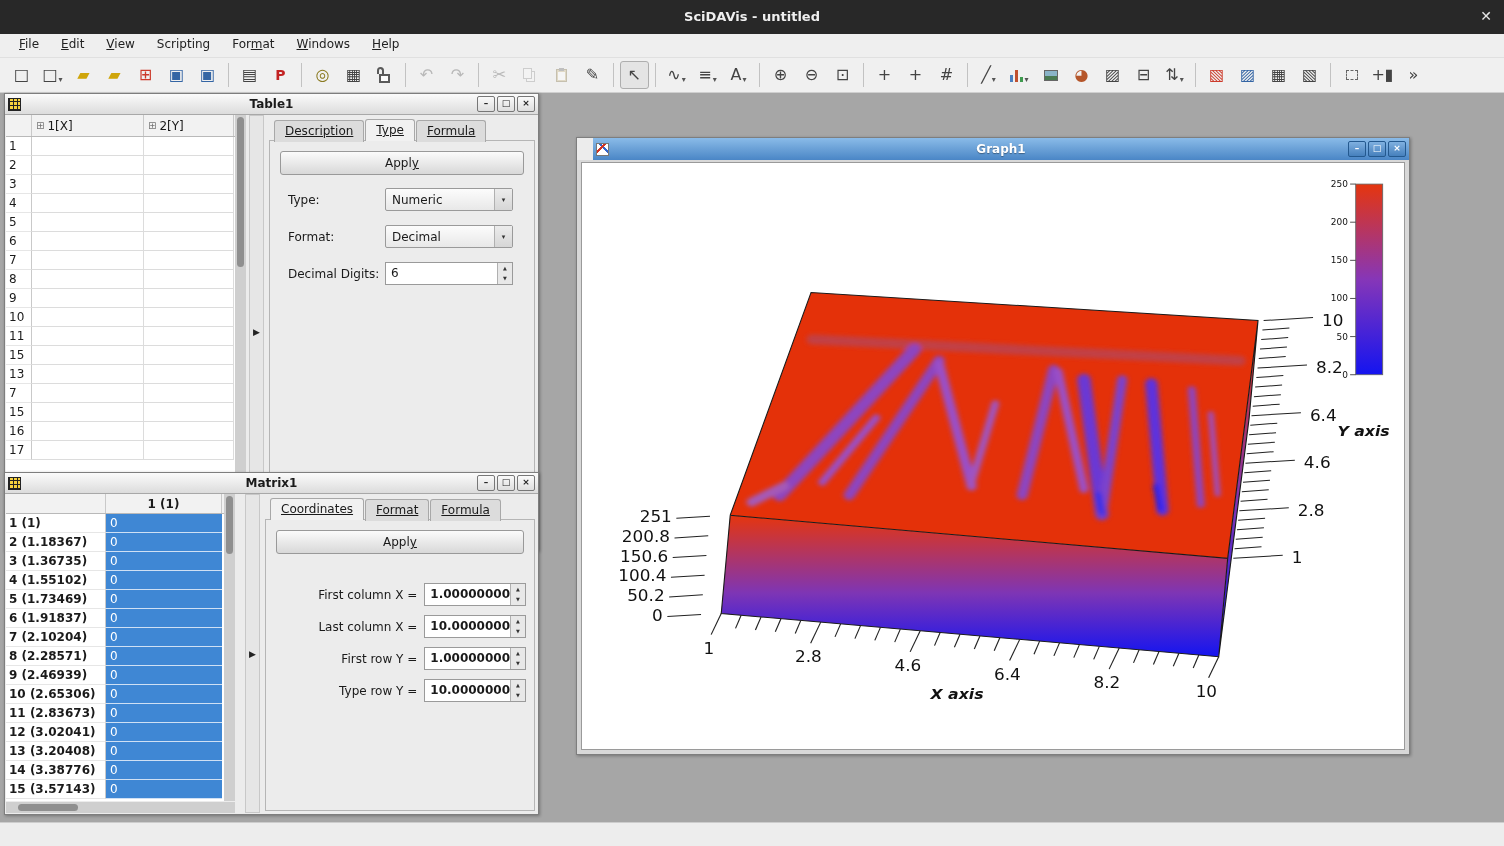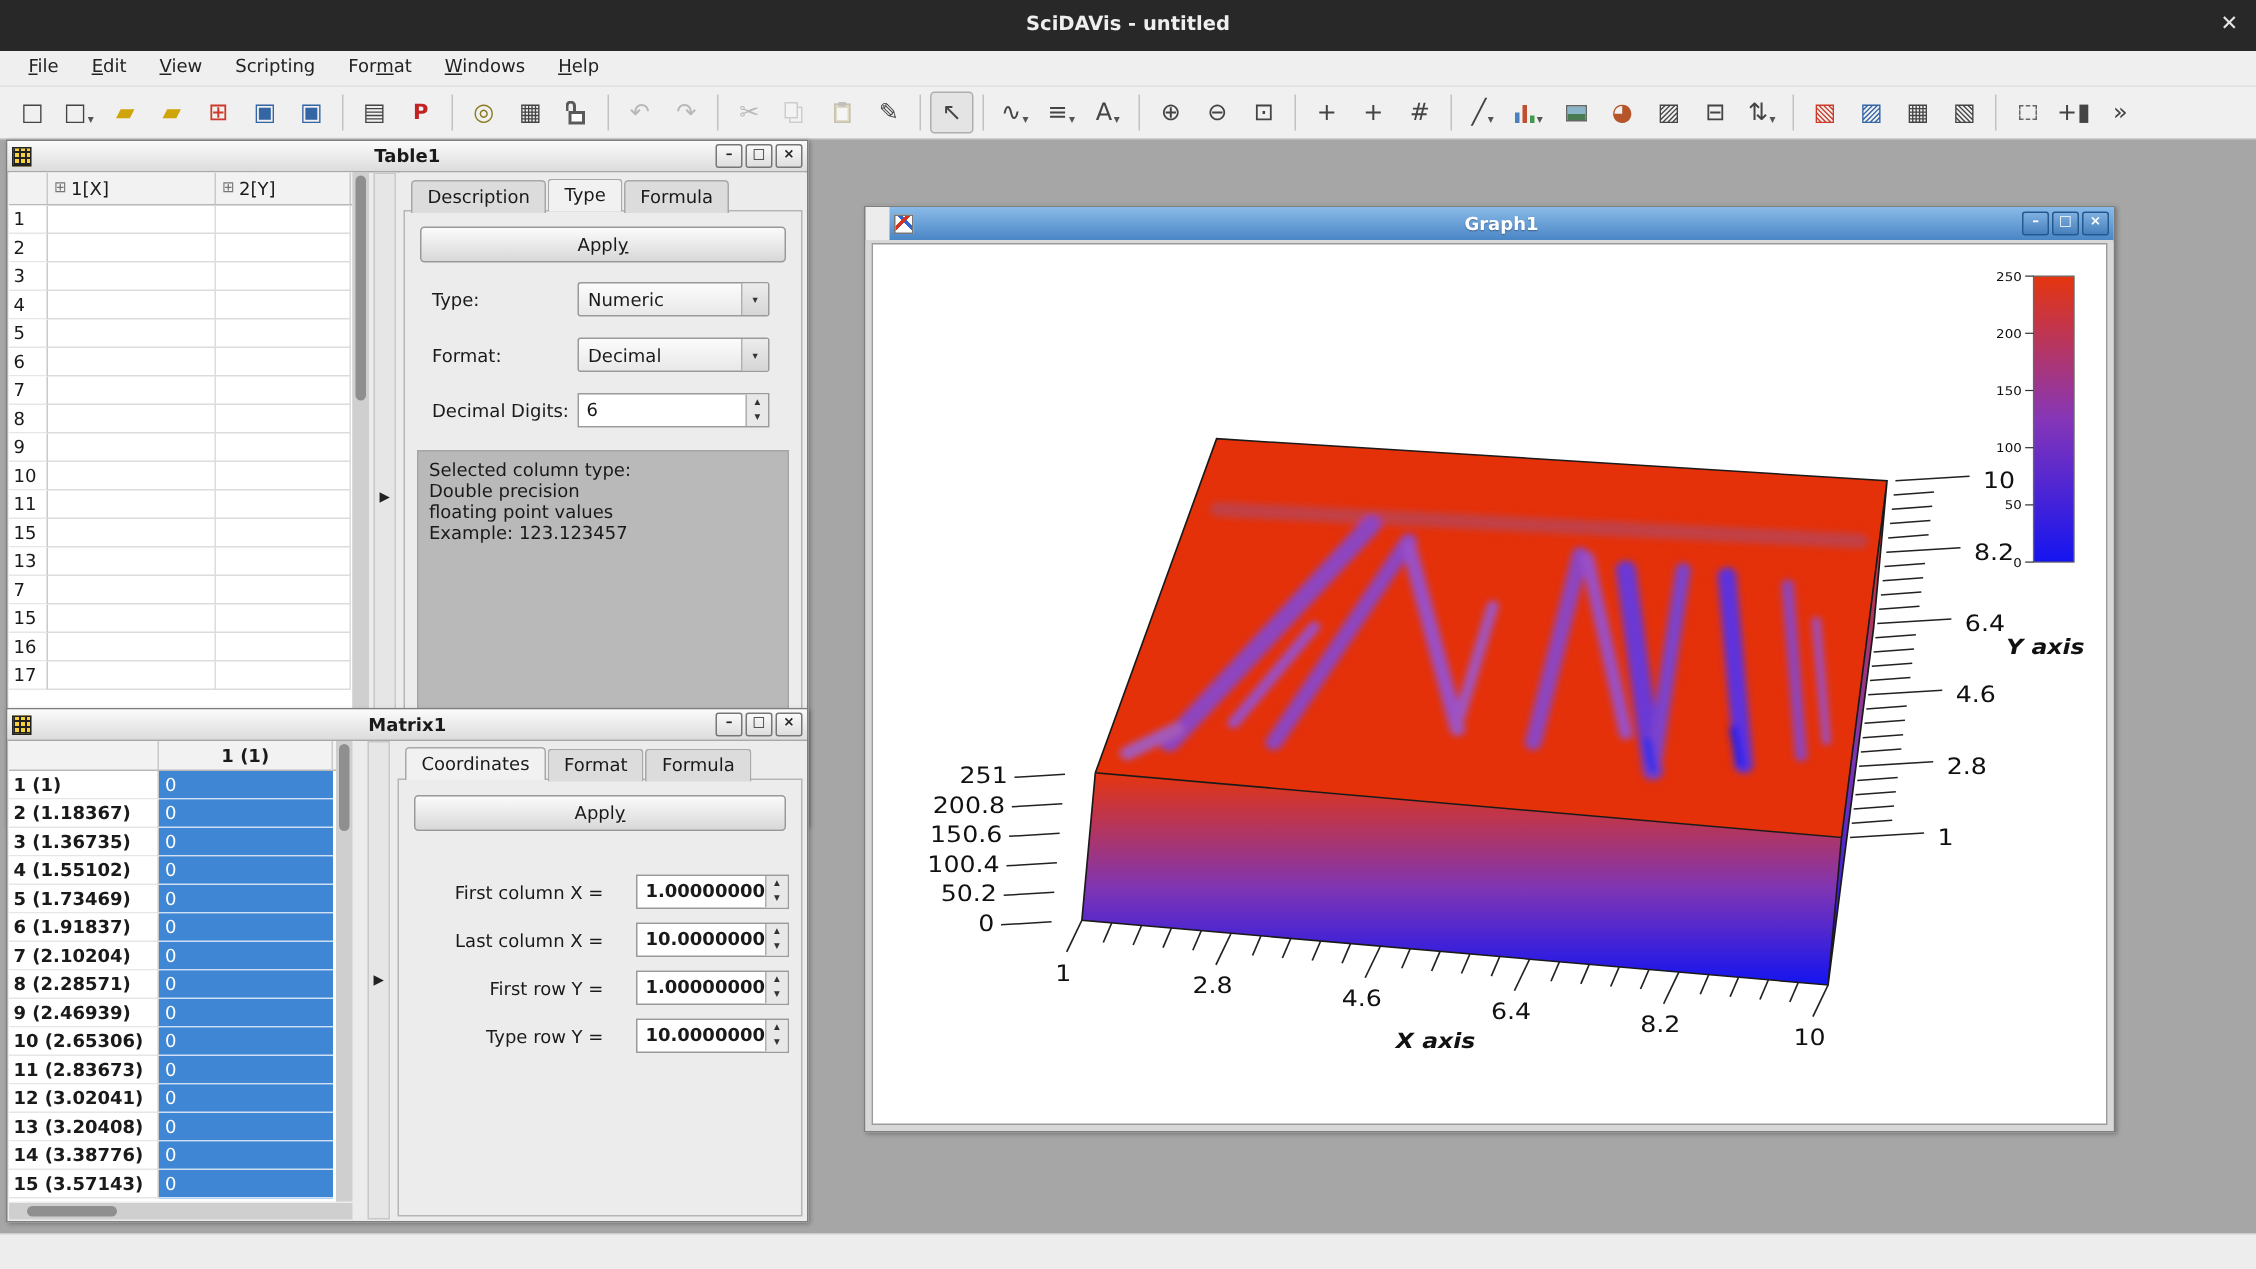--- a/index.html
+++ b/index.html
@@ -66,30 +66,30 @@
   .vscroll{position:absolute;top:1px;bottom:13px;width:11px;background:#cfcfcf;}
   #t1-vscroll{left:230px;} #m1-vscroll{left:219px;}
   .vthumb{position:absolute;left:2px;right:2px;background:#8f8f8f;border-radius:4px;}
   .hscroll{position:absolute;left:1px;bottom:1px;height:11px;background:#cfcfcf;}
   #t1-hscroll{width:240px;} #m1-hscroll{width:229px;}
   .hthumb{position:absolute;top:2px;bottom:2px;background:#8f8f8f;border-radius:4px;}
   .handle-strip{position:absolute;top:1px;bottom:1px;width:15px;background:#e6e6e6;border:1px solid #c8c8c8;display:flex;align-items:center;justify-content:center;box-sizing:border-box;}
   #t1-strip{left:244px;} #m1-strip{left:240px;}
   .strip-arrow{font-size:9px;color:#222;}
   
-  .panel{position:absolute;top:1px;right:1px;bottom:1px;background:#ececec;}
+  .panel{position:absolute;top:1px;right:1px;bottom:1px;background:#ececec;text-decoration:underline;}
   #t1-panel{left:262px;} #m1-panel{left:258px;}
   .tabbar{display:flex;padding:4px 0 0 7px;height:22px;position:relative;z-index:2;}
   .tab{padding:3px 10px 2px;border:1px solid #a8a8a8;border-bottom:none;background:#dcdcdc;border-radius:3px 3px 0 0;margin-right:1px;position:relative;top:1px;}
   .tab.on{background:#f1f1f1;top:0;padding-bottom:4px;}
   .panel-body{position:absolute;left:2px;right:2px;top:25px;bottom:2px;border:1px solid #b5b5b5;background:#ececec;padding:8px;box-sizing:border-box;display:flex;flex-direction:column;}
   .btn{height:24px;border:1px solid #999;border-radius:3px;background:linear-gradient(#fbfbfb,#d8d8d8);text-align:center;line-height:22px;margin:2px 2px 6px;box-sizing:border-box;}
   .frow{display:flex;align-items:center;margin:7px 10px;}
   .flabel{width:97px;flex:none;}
-  .flabel-m{flex:1;text-align:right;padding-right:22px;}
+  .flabel-m{flex:1;text-align:right;padding-right:7px;}
   .combo{flex:0 0 128px;height:23px;border:1px solid #9a9a9a;border-radius:2px;background:linear-gradient(#fcfcfc,#e8e8e8);display:flex;align-items:center;box-sizing:border-box;}
   .combo-val{padding-left:6px;flex:1;}
   .combo-arrow{width:17px;height:100%;border-left:1px solid #b0b0b0;display:flex;align-items:center;justify-content:center;font-size:7px;color:#333;background:linear-gradient(#ececec,#d6d6d6);}
   .spin{height:23px;border:1px solid #9a9a9a;background:#fff;display:flex;box-sizing:border-box;}
   .spin.t1{flex:0 0 128px;} .spin.m1{flex:0 0 92px;}
   .spin-val{flex:1;padding:3px 0 0 5px;overflow:hidden;white-space:nowrap;}
   .m1 .spin-val{font-weight:bold;}
   .spin-btns{width:14px;border-left:1px solid #b0b0b0;display:flex;flex-direction:column;background:#e8e8e8;}
   .spin-b{flex:1;font-size:5px;line-height:1;display:flex;align-items:center;justify-content:center;color:#333;}
   .info{background:#b9b9b9;border:1px solid #a5a5a5;margin-top:8px;padding:5px 7px;line-height:14px;flex:1;}
@@ -409,26 +409,20 @@
               </div>
               <div class="frow">
                 <div class="flabel">Decimal Digits:</div>
                 <div class="spin t1">
                   <span class="spin-val">6</span>
                   <div class="spin-btns">
                     <span class="spin-b">▲</span>
                     <span class="spin-b">▼</span>
                   </div>
                 </div>
-              </div>
-              <div class="info">
-                <div>Selected column type:</div>
-                <div>Double precision</div>
-                <div>floating point values</div>
-                <div>Example: 123.123457</div>
               </div>
             </div>
         </div>
       </div>
     </section>
 
     <section class="child" id="matrix1">
       <header class="ctb">
         <span class="win-icon table-win-icon"></span>
         <span class="ctb-title">Matrix1</span>

